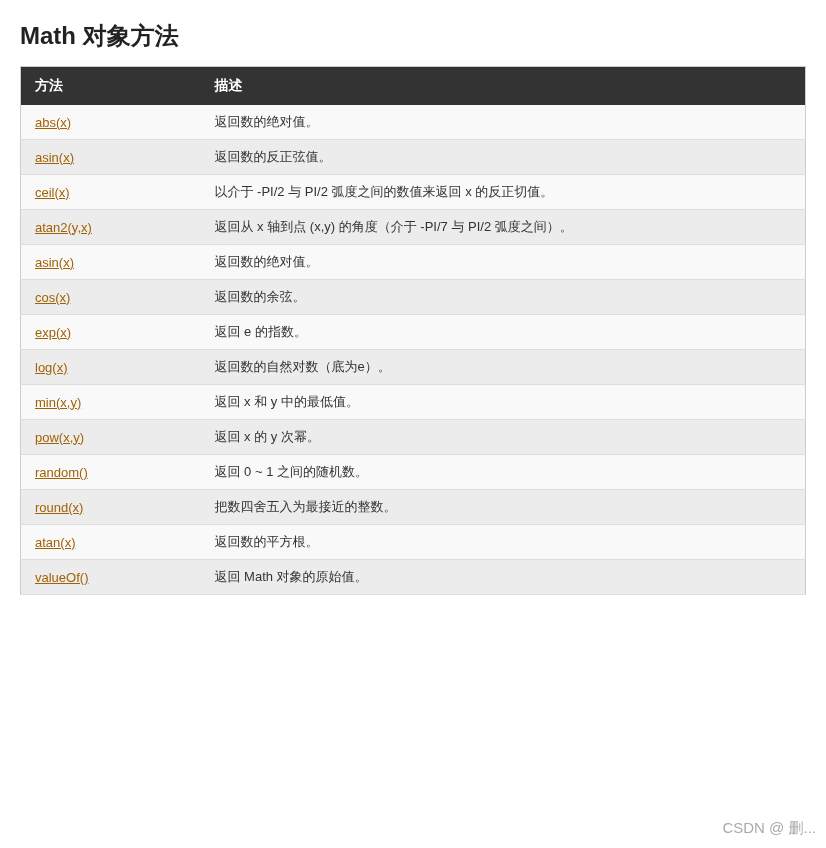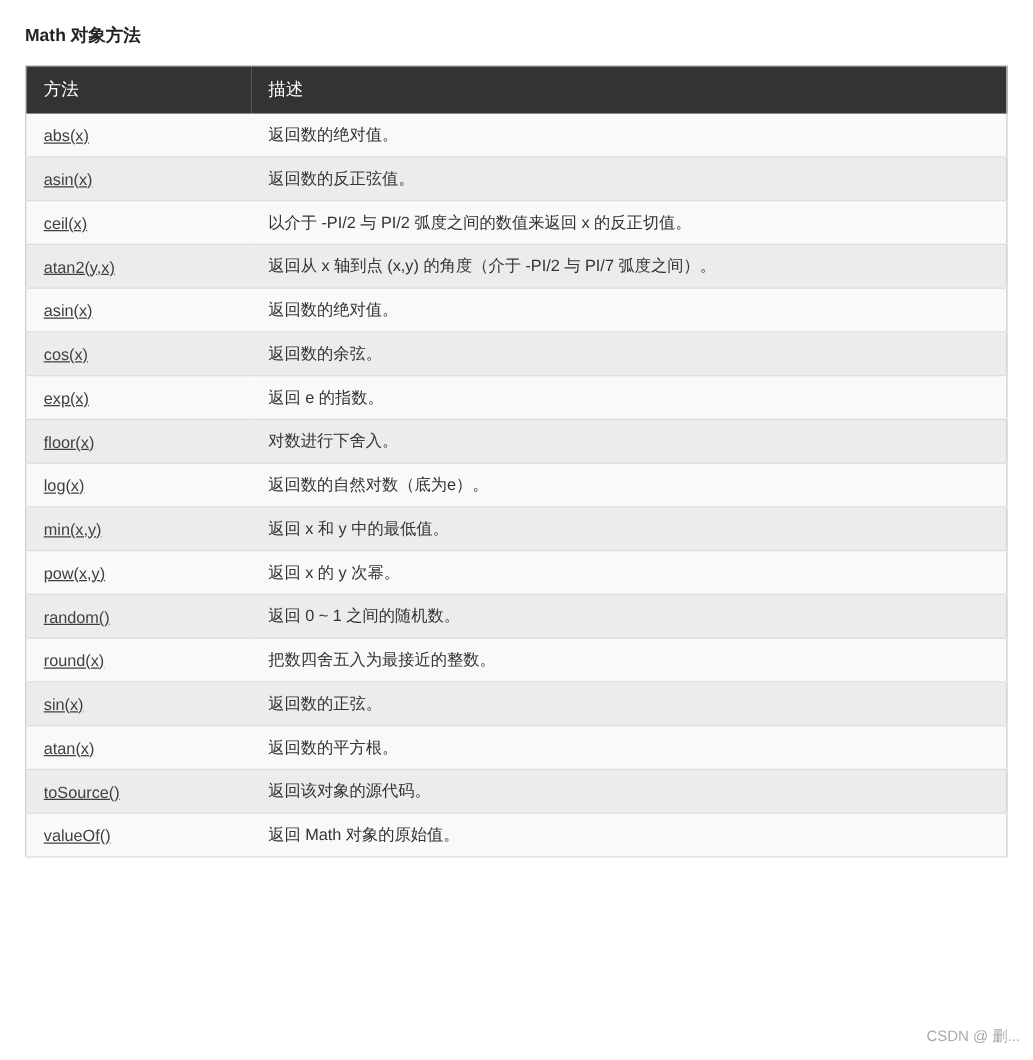--- a/index.html
+++ b/index.html
@@ -8,64 +8,64 @@
       padding: 0;
     }
     body {
       font-family: 'Microsoft YaHei', SimSun, Arial, sans-serif;
       font-size: 14px;
       background: #fff;
       padding: 20px;
       color: #333;
     }
     h1 {
-      font-size: 14px;
+      font-size: 24px;
       font-weight: bold;
       margin-bottom: 14px;
       color: #222;
     }
     table {
       width: 100%;
       border-collapse: collapse;
       border: 1px solid #ccc;
     }
     thead tr {
       background-color: #333;
       color: #fff;
     }
     thead th {
       padding: 10px 14px;
       text-align: left;
-      font-weight: normal;
+      font-weight: bold;
       font-size: 14px;
     }
     tbody tr:nth-child(odd) {
       background-color: #f9f9f9;
     }
     tbody tr:nth-child(even) {
       background-color: #ececec;
     }
     tbody td {
       padding: 8px 14px;
       border-bottom: 1px solid #ddd;
       vertical-align: middle;
       font-size: 13px;
     }
     tbody td:first-child {
-      color: #404040;
+      color: #a16207;
       text-decoration: underline;
       cursor: pointer;
       white-space: nowrap;
       width: 180px;
     }
     .watermark {
       position: fixed;
       bottom: 10px;
       right: 10px;
-      font-size: 12px;
+      font-size: 15px;
       color: #aaa;
       text-align: center;
     }
   </style>
 </head>
 <body>
 
 <h1>Math 对象方法</h1>
 
 <table>
@@ -83,37 +83,33 @@
       <tr>
         <td>asin(x)</td>
         <td>返回数的反正弦值。</td>
       </tr>
       <tr>
         <td>ceil(x)</td>
         <td>以介于 -PI/2 与 PI/2 弧度之间的数值来返回 x 的反正切值。</td>
       </tr>
       <tr>
         <td>atan2(y,x)</td>
-        <td>返回从 x 轴到点 (x,y) 的角度（介于 -PI/2 与 PI/7 弧度之间）。</td>
+        <td>返回从 x 轴到点 (x,y) 的角度（介于 -PI/7 与 PI/2 弧度之间）。</td>
       </tr>
       <tr>
         <td>asin(x)</td>
         <td>返回数的绝对值。</td>
       </tr>
       <tr>
         <td>cos(x)</td>
         <td>返回数的余弦。</td>
       </tr>
       <tr>
         <td>exp(x)</td>
         <td>返回 e 的指数。</td>
-      </tr>
-      <tr>
-        <td>floor(x)</td>
-        <td>对数进行下舍入。</td>
       </tr>
       <tr>
         <td>log(x)</td>
         <td>返回数的自然对数（底为e）。</td>
       </tr>
       <tr>
         <td>min(x,y)</td>
         <td>返回 x 和 y 中的最低值。</td>
       </tr>
       <tr>
@@ -122,30 +118,22 @@
       </tr>
       <tr>
         <td>random()</td>
         <td>返回 0 ~ 1 之间的随机数。</td>
       </tr>
       <tr>
         <td>round(x)</td>
         <td>把数四舍五入为最接近的整数。</td>
       </tr>
       <tr>
-        <td>sin(x)</td>
-        <td>返回数的正弦。</td>
-      </tr>
-      <tr>
         <td>atan(x)</td>
         <td>返回数的平方根。</td>
-      </tr>
-      <tr>
-        <td>toSource()</td>
-        <td>返回该对象的源代码。</td>
       </tr>
       <tr>
         <td>valueOf()</td>
         <td>返回 Math 对象的原始值。</td>
       </tr>
     </tbody>
 </table>
 
 <div class="watermark">CSDN @ 删...</div>
 

